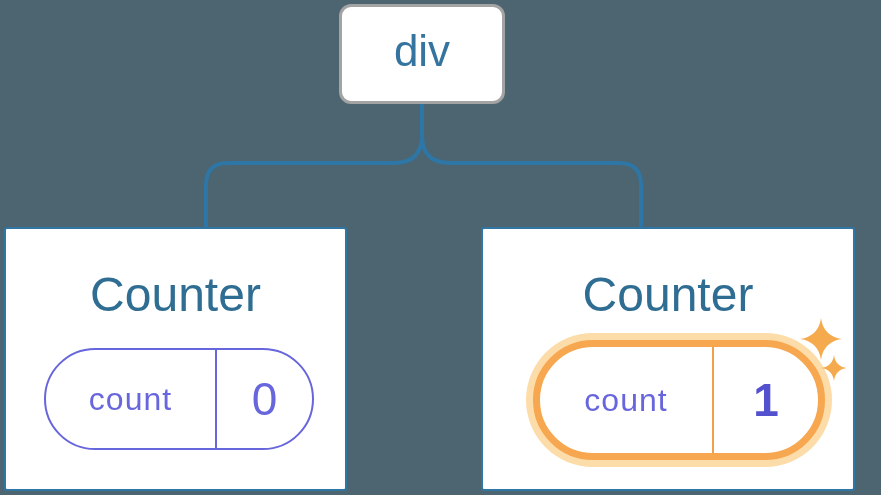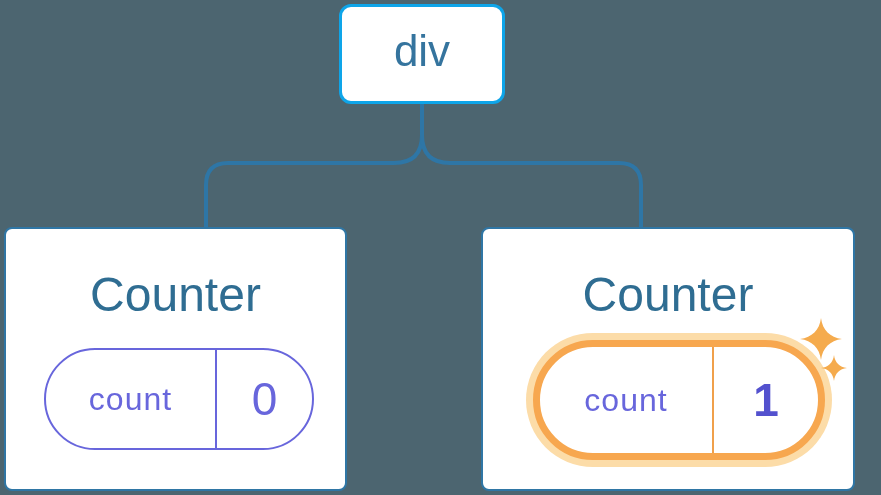--- a/index.html
+++ b/index.html
@@ -23,40 +23,40 @@
     stroke: #2E76A6;
     stroke-width: 4;
   }
 
   .root-node {
     position: absolute;
     left: 339px; top: 4px;
     width: 166px; height: 100px;
     box-sizing: border-box;
     background: #ffffff;
-    border: 3px solid #0ea5e9;
+    border: 3px solid #a3a3a3;
     border-radius: 12px;
     display: flex;
     align-items: center;
     justify-content: center;
   }
   .root-label {
     font-size: 44px;
     color: #35749E;
     padding-bottom: 6px;
   }
 
   .card {
     position: absolute;
     top: 227px;
     height: 264px;
     box-sizing: border-box;
     background: #ffffff;
     border: 2.5px solid #2F76A5;
-    border-radius: 8px;
+    border-radius: 3px;
   }
   .card-left  { left: 4px;   width: 343px; }
   .card-right { left: 481px; width: 374px; }
 
   .card-title {
     position: absolute;
     left: 0; top: 38px;
     width: 100%;
     margin: 0;
     text-align: center;

